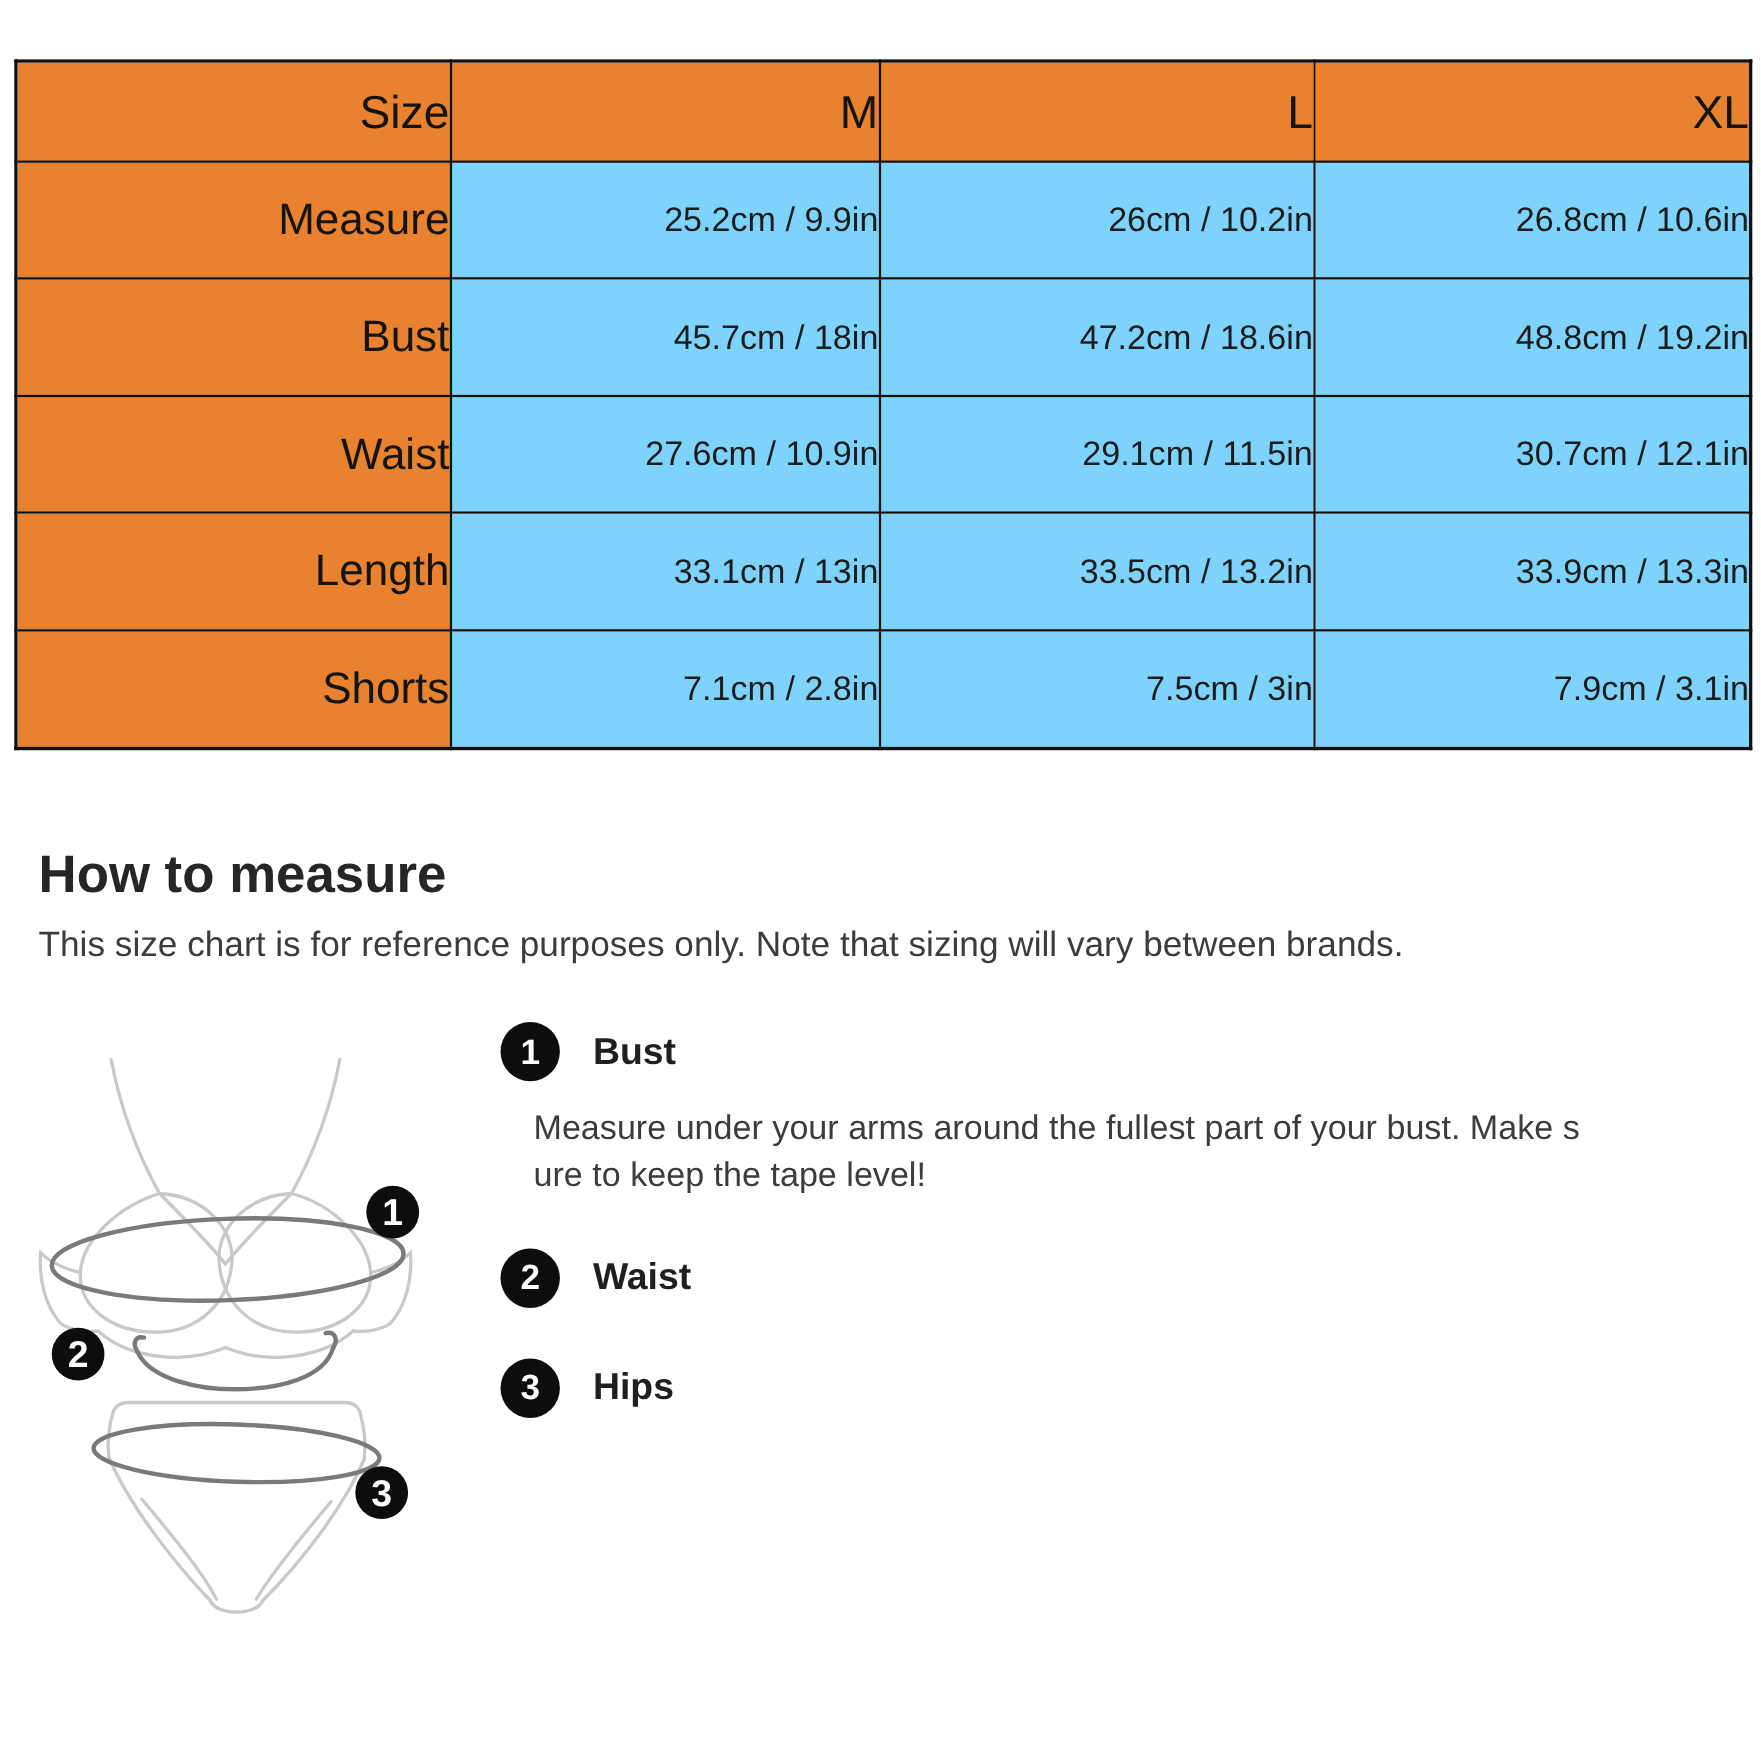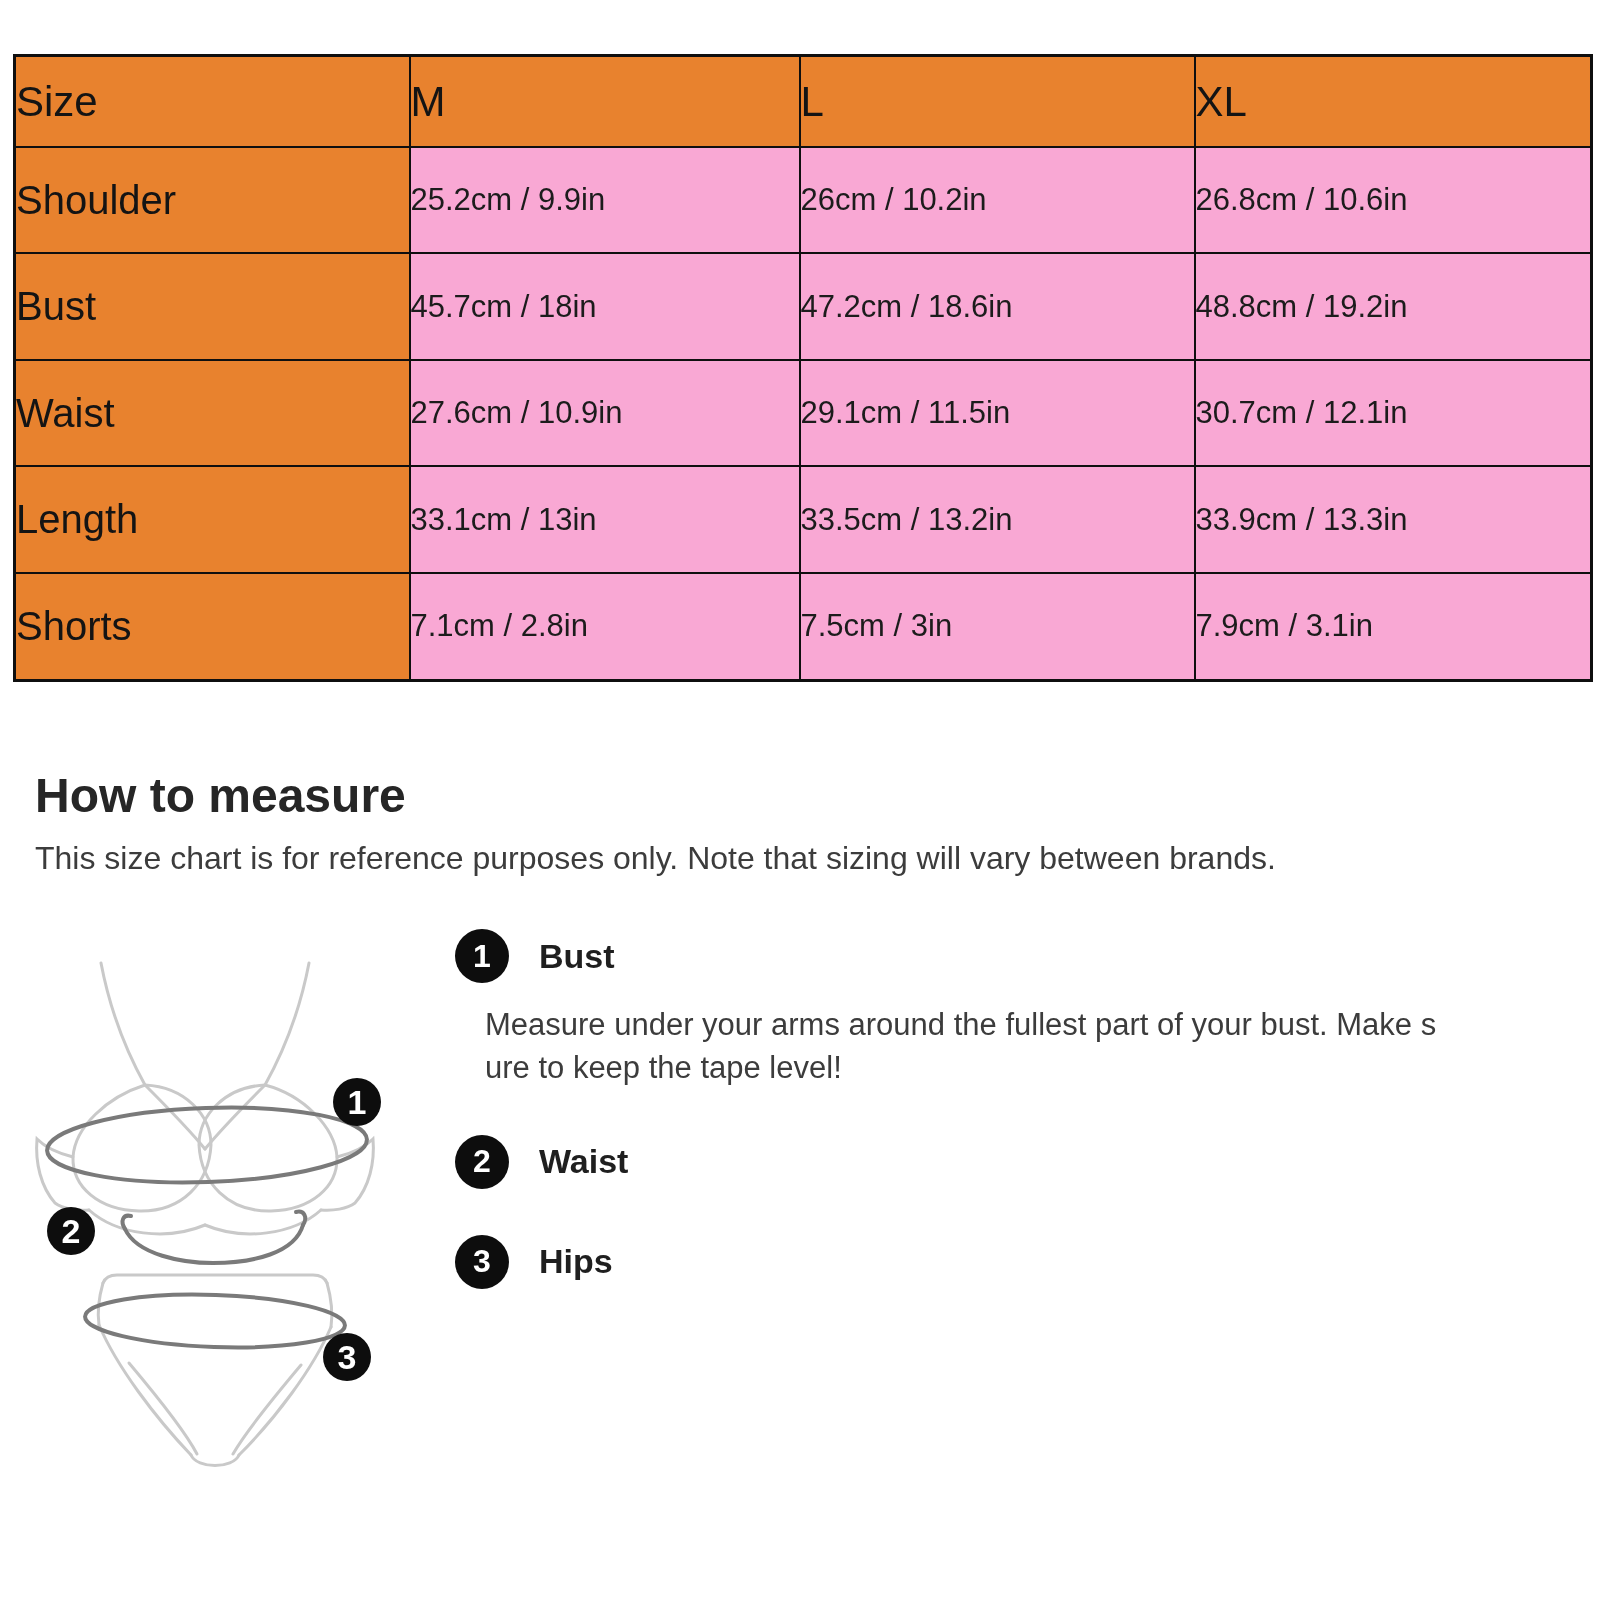--- a/index.html
+++ b/index.html
@@ -27,40 +27,40 @@
   table.size-chart {
     width: 100%;
     height: 100%;
     border-collapse: collapse;
     table-layout: fixed;
     border: 3px solid #0f0f0f;
   }
   table.size-chart th,
   table.size-chart td {
     border: 2px solid #0f0f0f;
-    text-align: left;
+    text-align: right;
     vertical-align: middle;
     padding: 0;
     overflow: hidden;
   }
   table.size-chart thead th {
     background: #E8822E;
     font-size: 42px;
     font-weight: 400;
     color: #141414;
     height: 89px;
   }
   table.size-chart tbody th {
     background: #E8822E;
     font-size: 40px;
     font-weight: 400;
     color: #141414;
   }
   table.size-chart tbody td {
-    background: #f9a8d4;
+    background: #7dd3fc;
     font-size: 31px;
     font-weight: 400;
     color: #1c1c1c;
   }
 
   
   .htm-title {
     position: absolute;
     left: 35px;
     top: 768px;
@@ -142,21 +142,21 @@
     <thead>
       <tr>
         <th>Size</th>
         <th>M</th>
         <th>L</th>
         <th>XL</th>
       </tr>
     </thead>
     <tbody>
       <tr>
-        <th>Shoulder</th>
+        <th>Measure</th>
         <td>25.2cm / 9.9in</td>
         <td>26cm / 10.2in</td>
         <td>26.8cm / 10.6in</td>
       </tr>
       <tr>
         <th>Bust</th>
         <td>45.7cm / 18in</td>
         <td>47.2cm / 18.6in</td>
         <td>48.8cm / 19.2in</td>
       </tr>

